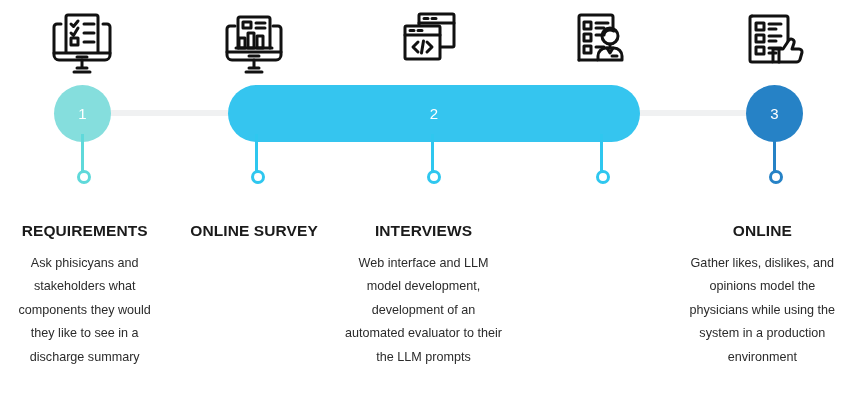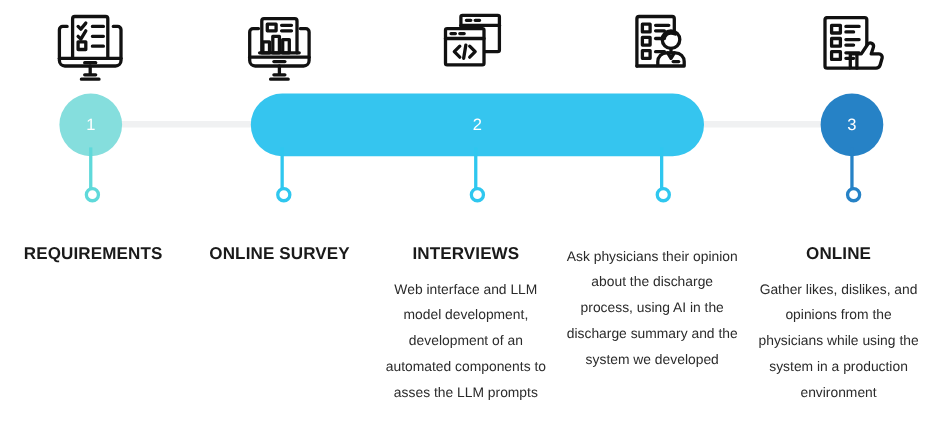--- a/index.html
+++ b/index.html
@@ -275,34 +275,34 @@
     <div class="stem blue" style="left:773px;">
       <div class="line"></div>
       <div class="ring"></div>
     </div>
   </div>
 
   <div class="columns">
 
     <div class="col">
       <h3 class="col-title">REQUIREMENTS</h3>
+      <p class="col-body">Ask phisicyans and stakeholders what components they would they like to see in a discharge summary</p>
     </div>
 
     <div class="col">
       <h3 class="col-title">ONLINE SURVEY</h3>
     </div>
 
     <div class="col">
       <h3 class="col-title">INTERVIEWS</h3>
-      <p class="col-body">Web interface and LLM model development, development of an automated components to asses the LLM prompts</p>
-    </div>
-
-    <div class="col">
-      <p class="col-body">Ask physicians their opinion about the discharge process, using AI in the discharge summary and the system we developed</p>
+      <p class="col-body">Web interface and LLM model development, development of an automated evaluator to their the LLM prompts</p>
+    </div>
+
+    <div class="col">
     </div>
 
     <div class="col">
       <h3 class="col-title">ONLINE</h3>
-      <p class="col-body">Gather likes, dislikes, and opinions from the physicians while using the system in a production environment</p>
+      <p class="col-body">Gather likes, dislikes, and opinions model the physicians while using the system in a production environment</p>
     </div>
 
   </div>
 </div>
 
 </body></html>

